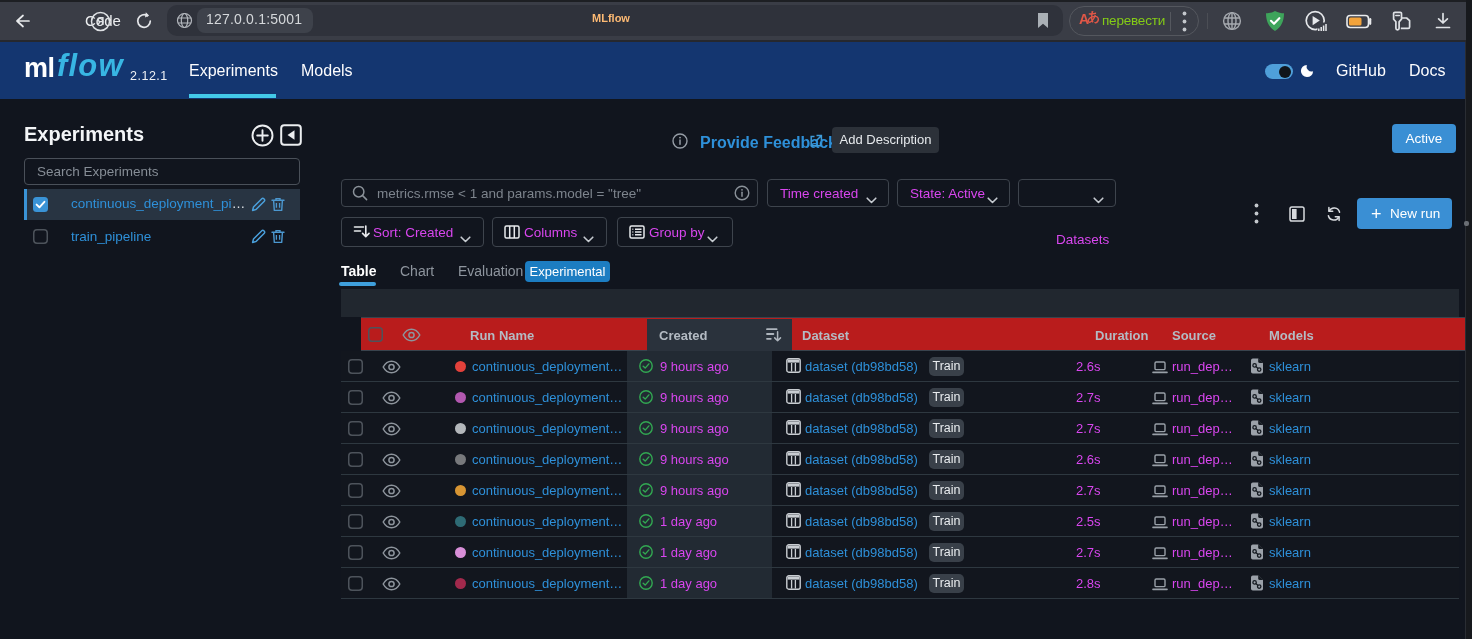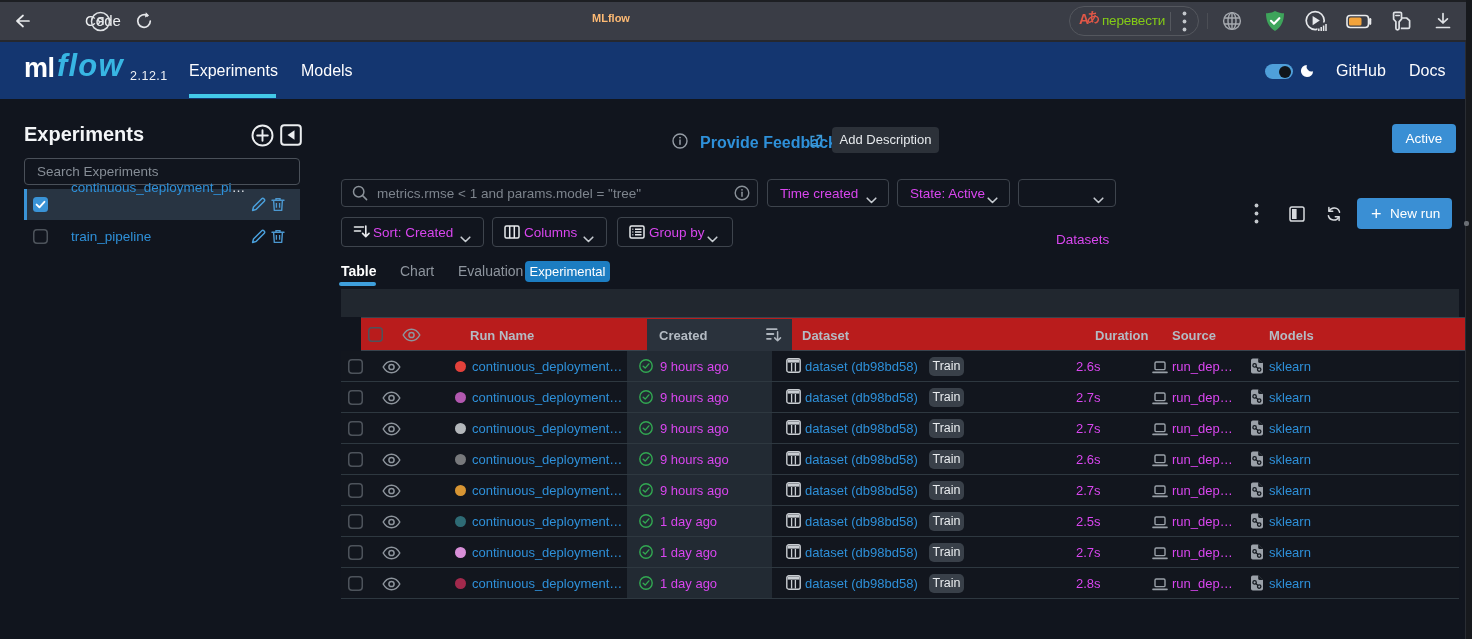--- a/index.html
+++ b/index.html
@@ -40,20 +40,34 @@
         </svg></div>
 <div class="abs chrometext" style="left:37px;top:12px;">Code</div>
 <svg class="abs" style="left:90px;top:11px;" width="21" height="21" viewBox="0 0 21 21">
         <circle cx="10.5" cy="10.5" r="9" stroke="#dfe2e5" stroke-width="1.5" fill="none"></circle>
         <text x="10.5" y="14" text-anchor="middle" font-size="10.5" font-weight="600" fill="#dfe2e5" font-family="Liberation Sans">Я</text>
       </svg>
 <div class="abs" style="left:135px;top:12px;"><svg width="18" height="18" viewBox="0 0 18 18">
           <path d="M15.3 9 A6.3 6.3 0 1 1 12.5 3.77" stroke="#e4e6e9" stroke-width="1.7" fill="none" stroke-linecap="round"></path>
           <path d="M10.8 0.3 L14.1 3.5 L10 5.4 Z" fill="#e4e6e9"></path>
         </svg></div>
+<div id="urlbar">
+        <div id="urlchip"></div>
+        <div id="urltext">127.0.0.1:5001</div>
+<div class="abs" style="left:9px;top:7px;"><svg width="17" height="17" viewBox="0 0 17 17">
+            <g stroke="#b3b7bd" stroke-width="1.2" fill="none">
+              <circle cx="8.5" cy="8.5" r="7"></circle>
+              <ellipse cx="8.5" cy="8.5" rx="3.2" ry="7"></ellipse>
+              <path d="M1.8 6h13.4 M1.8 11h13.4"></path>
+            </g>
+          </svg></div>
+<div class="abs" style="left:869px;top:7px;"><svg width="14" height="17" viewBox="0 0 14 17">
+            <path d="M2 1h10v15l-5-4.2L2 16z" fill="#aab0b6"></path>
+          </svg></div>
+      </div>
 <div id="translatepill">
 <div class="abs" style="left:9px;top:4px;color:#e05747;font-size:14px;font-weight:700;">A</div>
 <div class="abs" style="left:17px;top:1px;color:#e05747;font-size:13px;font-weight:700;">あ</div>
 <div class="abs" style="left:32px;top:6px;color:#84cc16;font-size:13.5px;letter-spacing:-0.2px;">перевести</div>
 <div class="abs" style="left:100px;top:5px;width:1px;height:19px;background:#55585f;"></div>
 <div class="abs" style="left:112px;top:4px;"><svg width="5" height="21" viewBox="0 0 5 21">
             <circle cx="2.5" cy="2.5" r="1.9" fill="#c3c7cc"></circle>
             <circle cx="2.5" cy="10.5" r="1.9" fill="#c3c7cc"></circle>
             <circle cx="2.5" cy="18.5" r="1.9" fill="#c3c7cc"></circle>
           </svg></div>
@@ -118,21 +132,21 @@
         <rect x="1.2" y="1.2" width="19.6" height="19.6" rx="3" stroke="#eceef0" stroke-width="2" fill="none"></rect>
         <path d="M14.5 6.2 v9.6 L7.5 11 Z" fill="#eceef0"></path>
       </svg></div>
 <div class="abs ipt" style="left:24px;top:158px;width:276px;height:27px;border-color:#4a5059;"></div>
 <div class="abs" style="left:37px;top:164px;font-size:13.5px;color:#868d96;">Search Experiments</div>
 <div class="abs" style="left:24px;top:189px;width:276px;height:31px;background:#283442;border-left:3px solid #3a93d6;"></div>
 <div class="abs" style="left:33px;top:197px;"><svg width="15" height="15" viewBox="0 0 15 15">
         <rect width="15" height="15" rx="3.5" fill="#3a93d6"></rect>
         <path d="M3.6 7.6 L6.4 10.3 L11.4 4.8" stroke="#fff" stroke-width="1.9" fill="none" stroke-linecap="round" stroke-linejoin="round"></path>
       </svg></div>
-<div class="abs link" style="left:71px;top:180px;font-size:13.5px;">continuous_deployment_pi<span style="color:#dfe3e8">…</span></div>
+<div class="abs link" style="left:71px;top:196px;font-size:13.5px;">continuous_deployment_pi<span style="color:#dfe3e8">…</span></div>
 <div class="abs" style="left:251px;top:197px;"><svg width="15" height="15" viewBox="0 0 15 15">
         <path d="M1.6 13.4 L2.5 10 L10.8 1.7 A1.4 1.4 0 0 1 12.8 1.7 L13.3 2.2 A1.4 1.4 0 0 1 13.3 4.2 L5 12.5 L1.6 13.4 Z" stroke="#4aa0dc" stroke-width="1.5" fill="none" stroke-linejoin="round"></path>
       </svg></div>
 <div class="abs" style="left:271px;top:197px;"><svg width="14" height="15" viewBox="0 0 14 15">
         <path d="M1 3.2 h12" stroke="#4b97cf" stroke-width="1.4" stroke-linecap="round"></path>
         <path d="M5 3 V1.6 h4 V3" stroke="#4b97cf" stroke-width="1.4" fill="none"></path>
         <path d="M2.6 3.4 l0.7 10 h7.4 l0.7-10" stroke="#4b97cf" stroke-width="1.4" fill="none" stroke-linejoin="round"></path>
         <path d="M5.4 6 v4.8 M8.6 6 v4.8" stroke="#4b97cf" stroke-width="1.3"></path>
       </svg></div>
 <div class="abs" style="left:33px;top:229px;"><svg width="15" height="15" viewBox="0 0 15 15">

